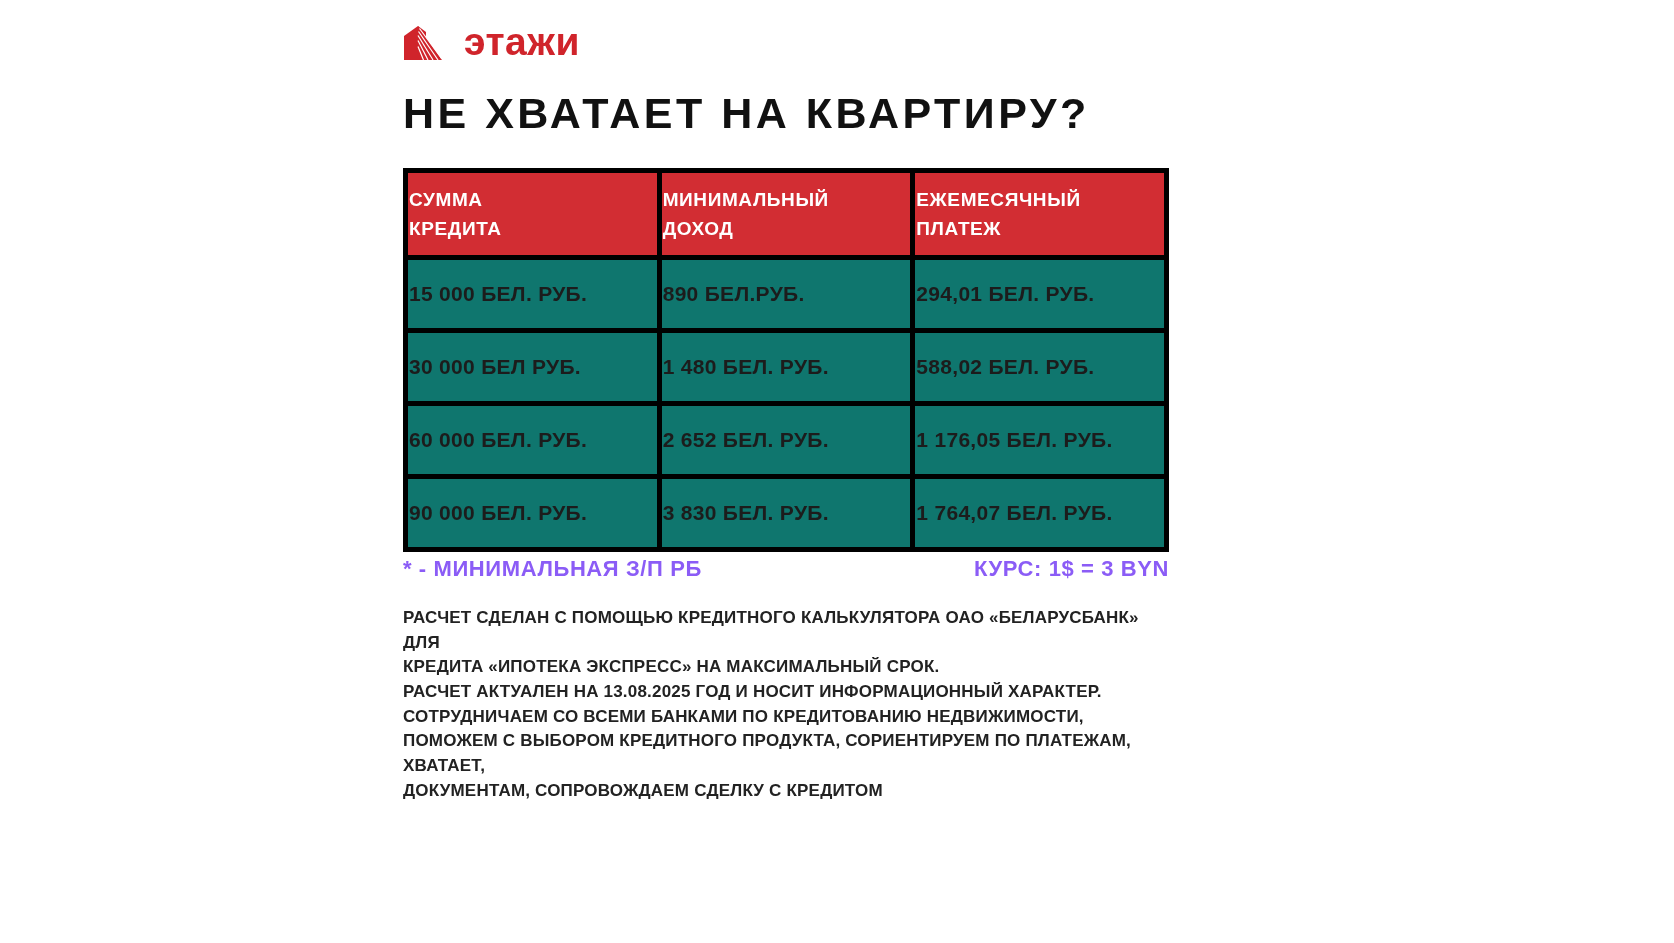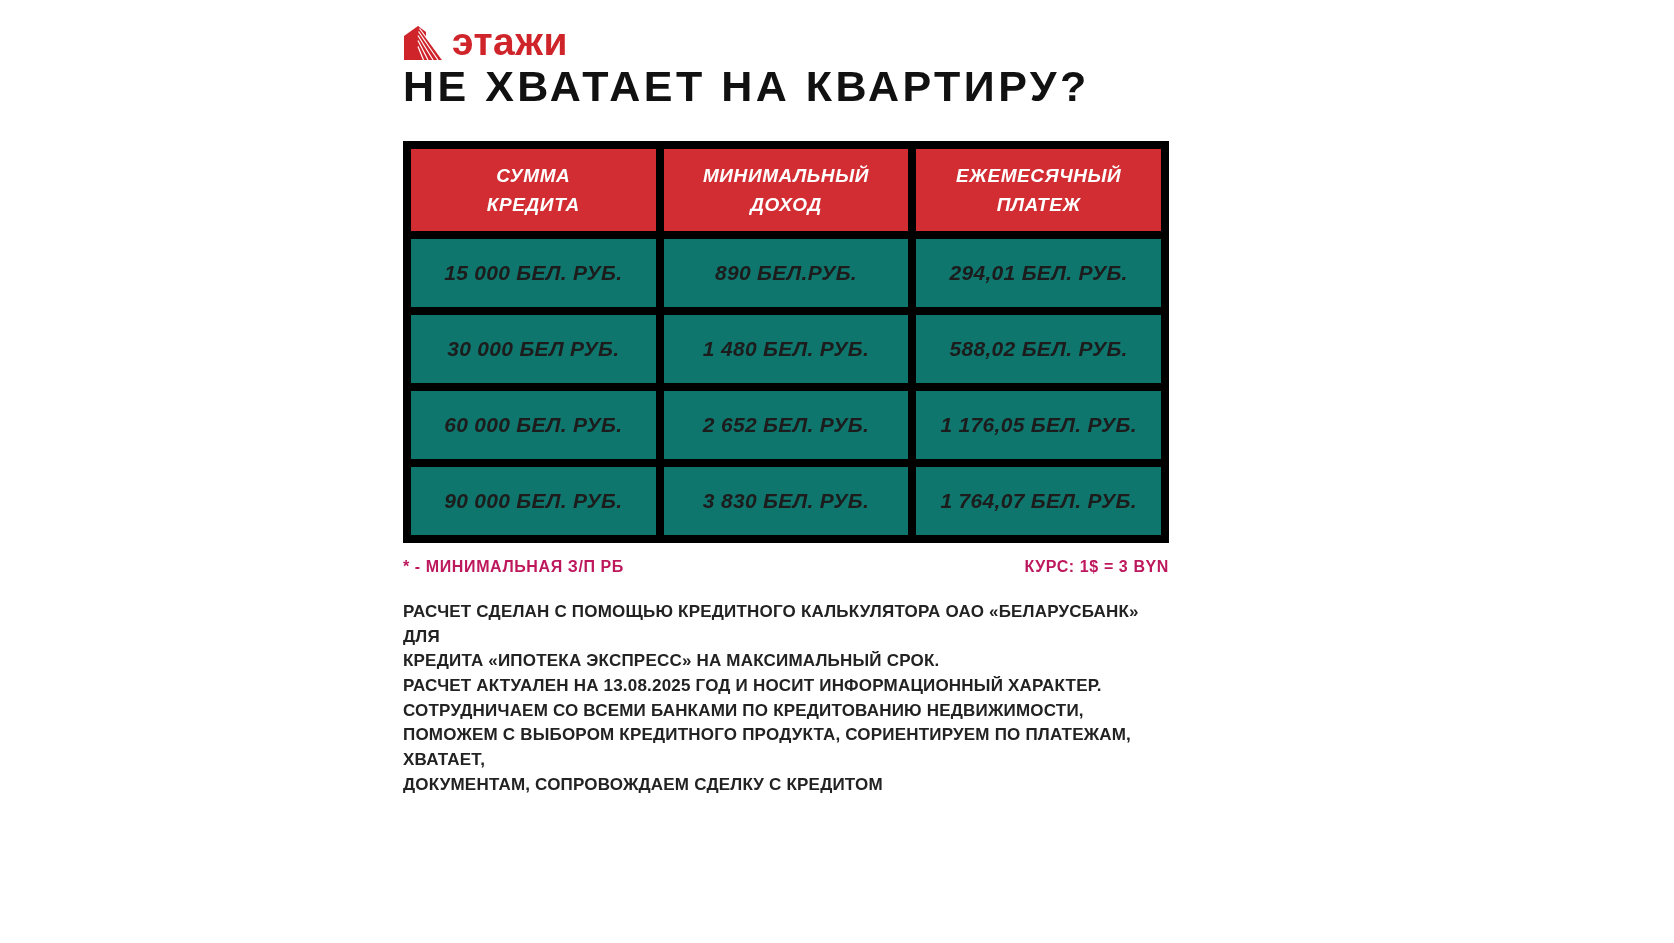--- a/index.html
+++ b/index.html
@@ -18,82 +18,82 @@
   .content {
     position: absolute;
     left: 403px;
     top: 22px;
     width: 766px;
   }
   
   .logo-row {
     display: flex;
     align-items: center;
-    gap: 9px;
+    gap: 21px;
     height: 42px;
     text-align: center;
   }
   .logo-icon { width: 40px; height: 38px; display: block; }
   .logo-text {
     color: #d0242b;
     font-size: 39px;
     font-weight: 800;
     letter-spacing: 0.5px;
     line-height: 1;
     transform: translateY(-2px);
   }
   
   .title {
+    margin-top: 27px;
     font-size: 43px;
     font-weight: 800;
     color: #111111;
     letter-spacing: 3.5px;
     line-height: 1.05;
     white-space: nowrap;
   }
   
   table.credit {
     margin-top: 32px;
     border-collapse: collapse;
     width: 766px;
     table-layout: fixed;
     border: 5px solid #111111;
   }
   table.credit th, table.credit td {
-    border: 8px solid #000000;
-    text-align: center;
+    border: 5px solid #000000;
+    text-align: left;
     vertical-align: middle;
-    font-style: italic;
   }
   table.credit th {
     background: #d22d33;
     color: #ffffff;
     height: 80px;
     font-size: 19px;
     font-weight: 600;
     letter-spacing: 0.6px;
     line-height: 1.55;
   }
   table.credit td {
     height: 66px;
     background: #0f766e;
     color: #1c1c1c;
     font-size: 21px;
     font-weight: 700;
     letter-spacing: 0.3px;
   }
   
   .notes-row {
-    margin-top: 15px;
+    margin-top: 4px;
     display: flex;
     justify-content: space-between;
     align-items: baseline;
-    font-size: 16px;
+    font-size: 22px;
     font-weight: 700;
-    color: #be185d;
+    color: #8b5cf6;
     letter-spacing: 0.6px;
   }
   
   .disclaimer {
     margin-top: 24px;
     font-size: 17px;
     font-weight: 600;
     color: #222222;
     letter-spacing: 0.2px;
     line-height: 1.45;

